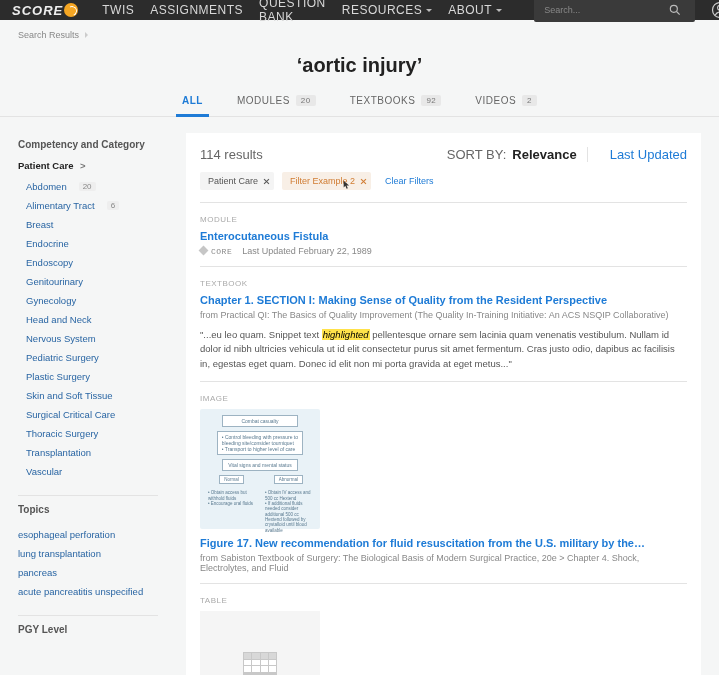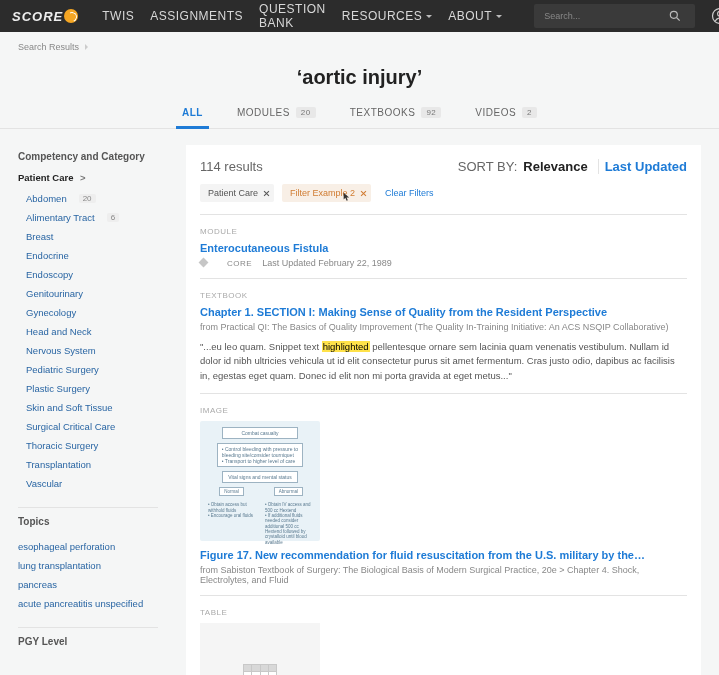--- a/index.html
+++ b/index.html
@@ -24,21 +24,21 @@
     font-family: "Helvetica Neue", Arial, sans-serif;
     font-size: 10px;
     color: var(--text-dark);
     background: var(--bg-page);
     width: 719px;
   }
   
   .topnav {
     display: flex;
     align-items: center;
-    height: 32px;
+    height: 20px;
     background: var(--bg-dark);
     padding: 0 12px 0 12px;
     gap: 16px;
     color: #eee;
   }
   .logo {
     display: flex;
     align-items: center;
     font-weight: 800;
     font-style: italic;
@@ -228,21 +228,21 @@
   .results-top {
     display:flex;
     align-items:center;
     font-size:13px;
     color: var(--text-gray);
     padding-bottom:10px;
   }
   .results-top .count { flex:1; }
   .sort-lbl { margin-right:6px; }
   .sort-a { font-weight:600; color:#222; margin-right:10px; }
-  .sort-b { color: var(--link-bright); border-left:1px solid var(--border-light); padding-left:6px; cursor:pointer;font-weight:bold; }
+  .sort-b { color: var(--link-bright); border-left:1px solid var(--border-light); padding-left:22px; cursor:pointer; }
 
   .chip-row {
     display:flex;
     gap:8px;
     align-items:center;
     padding-bottom:12px;
     border-bottom:1px solid var(--border-light);
   }
   .chip {
     display:flex;
@@ -296,41 +296,42 @@
     font-size:9px;
     color:#888;
     display:flex;
     align-items:center;
     gap:10px;
     margin-bottom:10px;
   }
   .core-pill {
     display:flex;
     align-items:flex-start;
-    gap:20px;
+    gap:4px;
     font-size:8px;
     letter-spacing:.5px;
+    font-family:Liberation Mono, monospace;
   }
   .core-diamond {
     width:7px;height:7px;
     background:#c6c6c6;
     transform:rotate(45deg);
   }
   .res-source {
     font-size:9px;
     color:#888;
     margin:0 0 8px 0;
   }
   .snippet {
     font-size:9.5px;
     color:#555;
     line-height:1.5;
     margin-bottom:8px;
   }
-  mark { background: var(--highlight); padding:0 1px; }
+  mark { background: var(--highlight); padding:0 1px;font-style:italic; }
 
   hr.res-div {
     border:none;
     border-top:1px solid var(--border-light);
     margin:10px 0 0 0;
   }
 
   .image-card {
     width:120px;
     height:120px;

